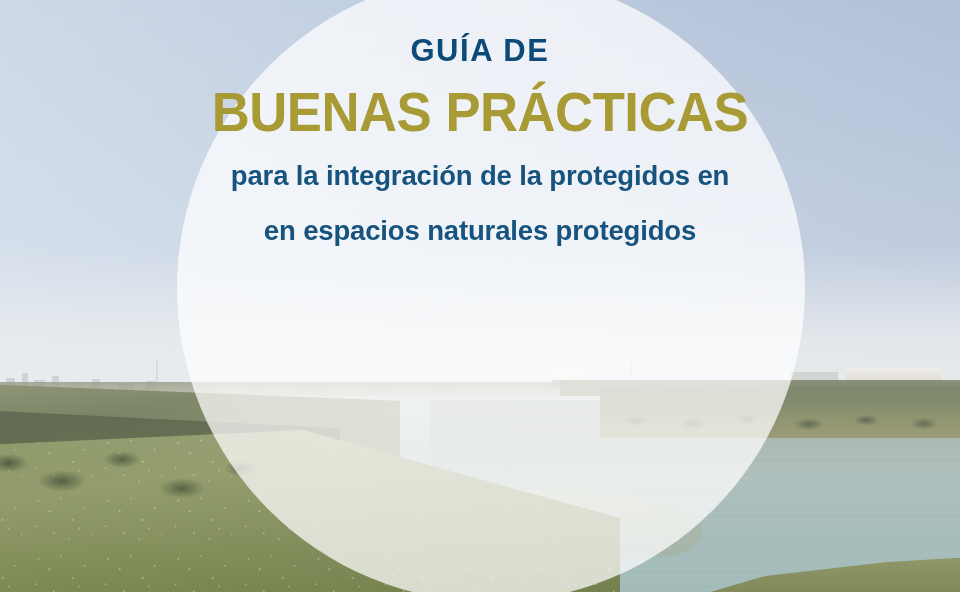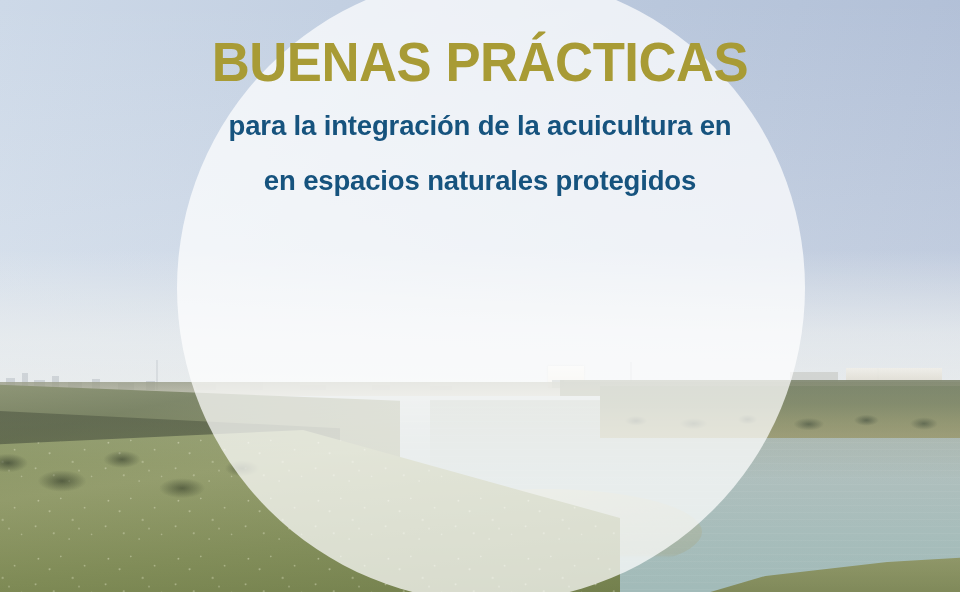--- a/index.html
+++ b/index.html
@@ -380,22 +380,23 @@
     <div class="shrubs-left"></div>
 
     <div class="fg-right"></div>
 
     <div class="photo-haze"></div>
   </div>
 
   <div class="circle-overlay"></div>
 
   <div class="text-stack">
+    <div class="kicker">GUÍA DE</div>
 
     <div class="headline">BUENAS PRÁCTICAS</div>
 
-    <div class="subline">para la integración de la acuicultura en</div>
+    <div class="subline">para la integración de la protegidos en</div>
 
 
     <div class="subline">en espacios naturales protegidos</div>
   </div>
 
 </div>
 
 </body></html>

